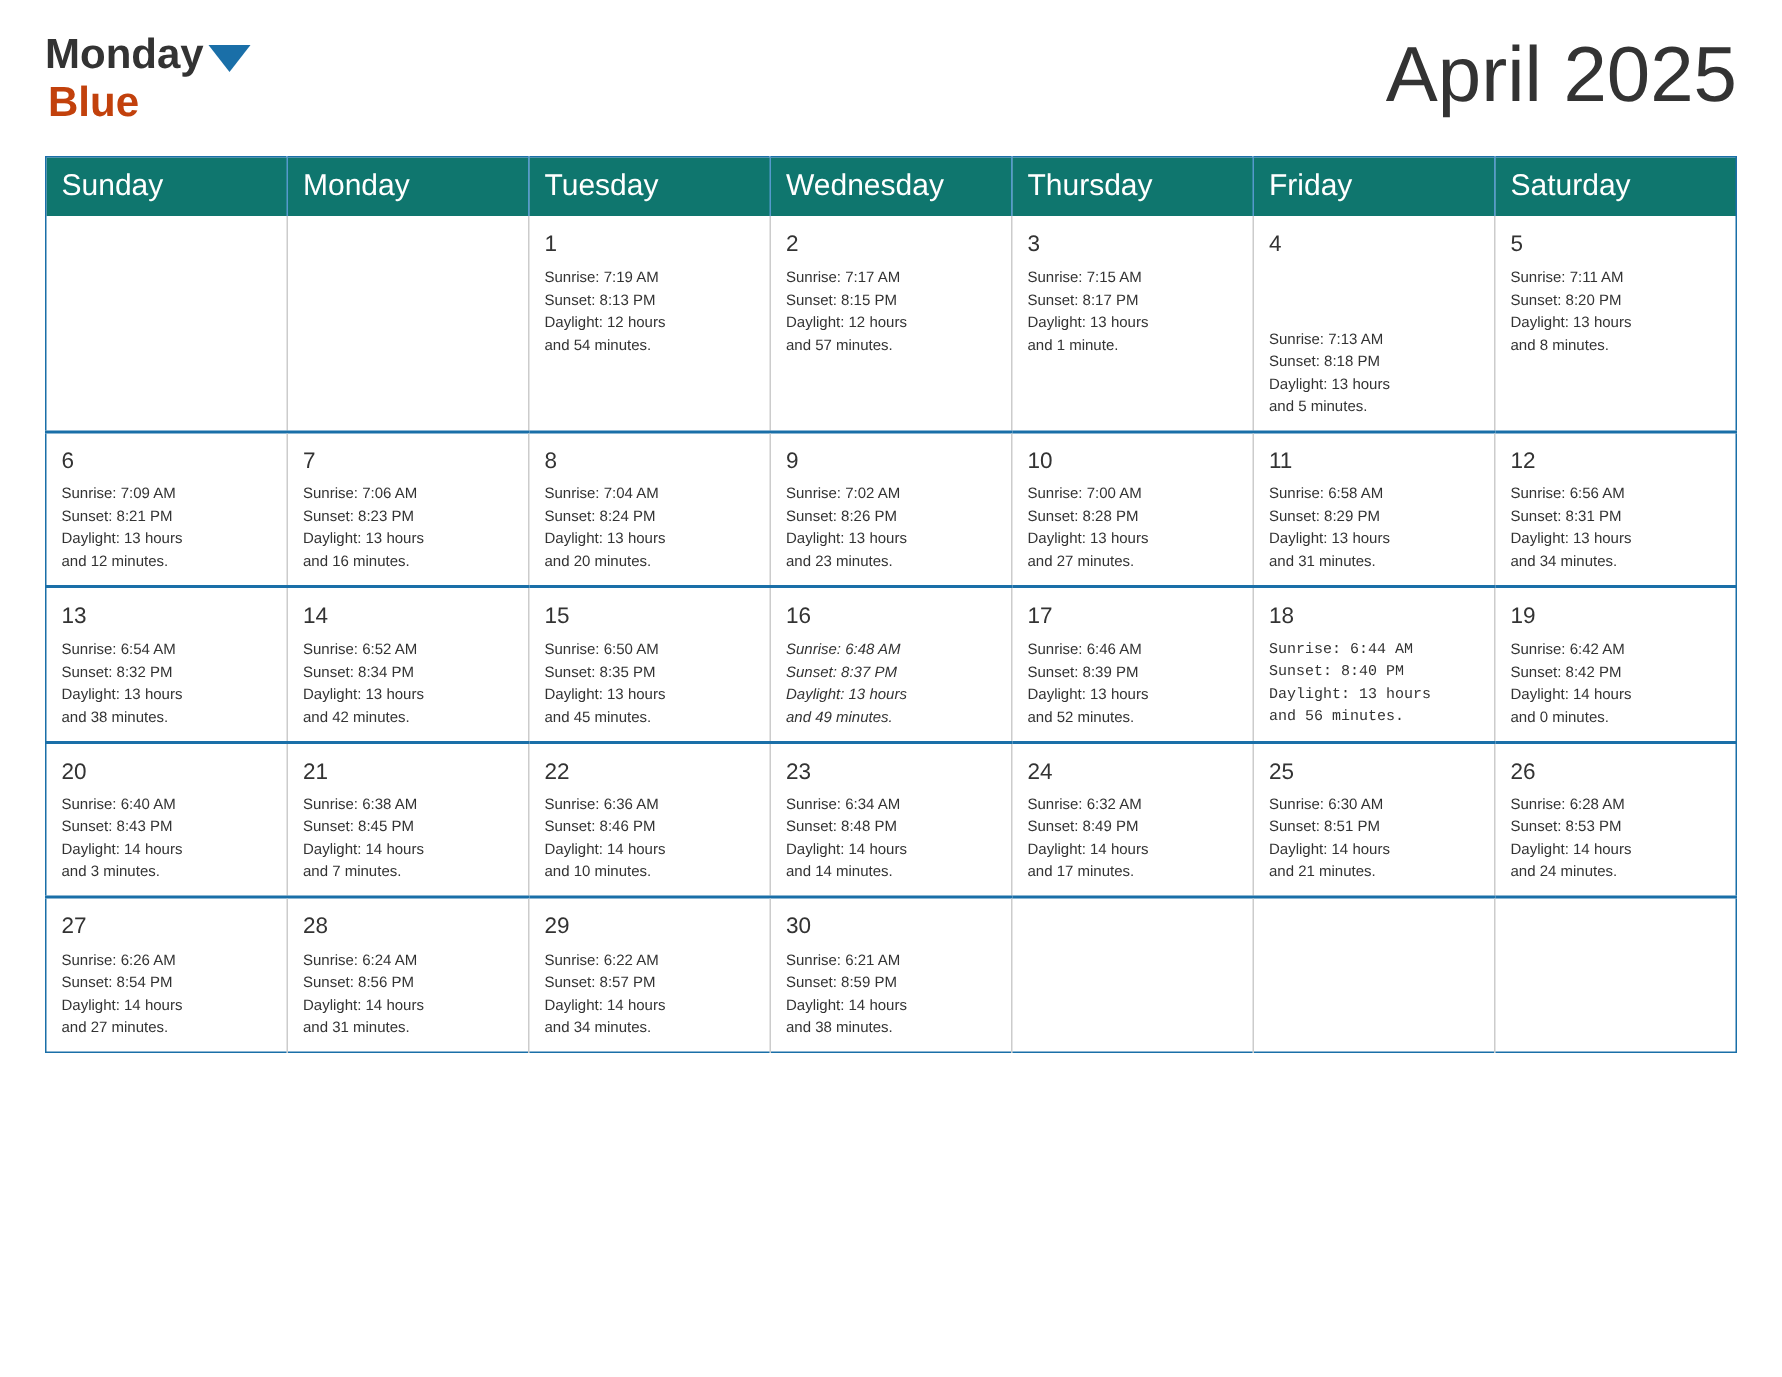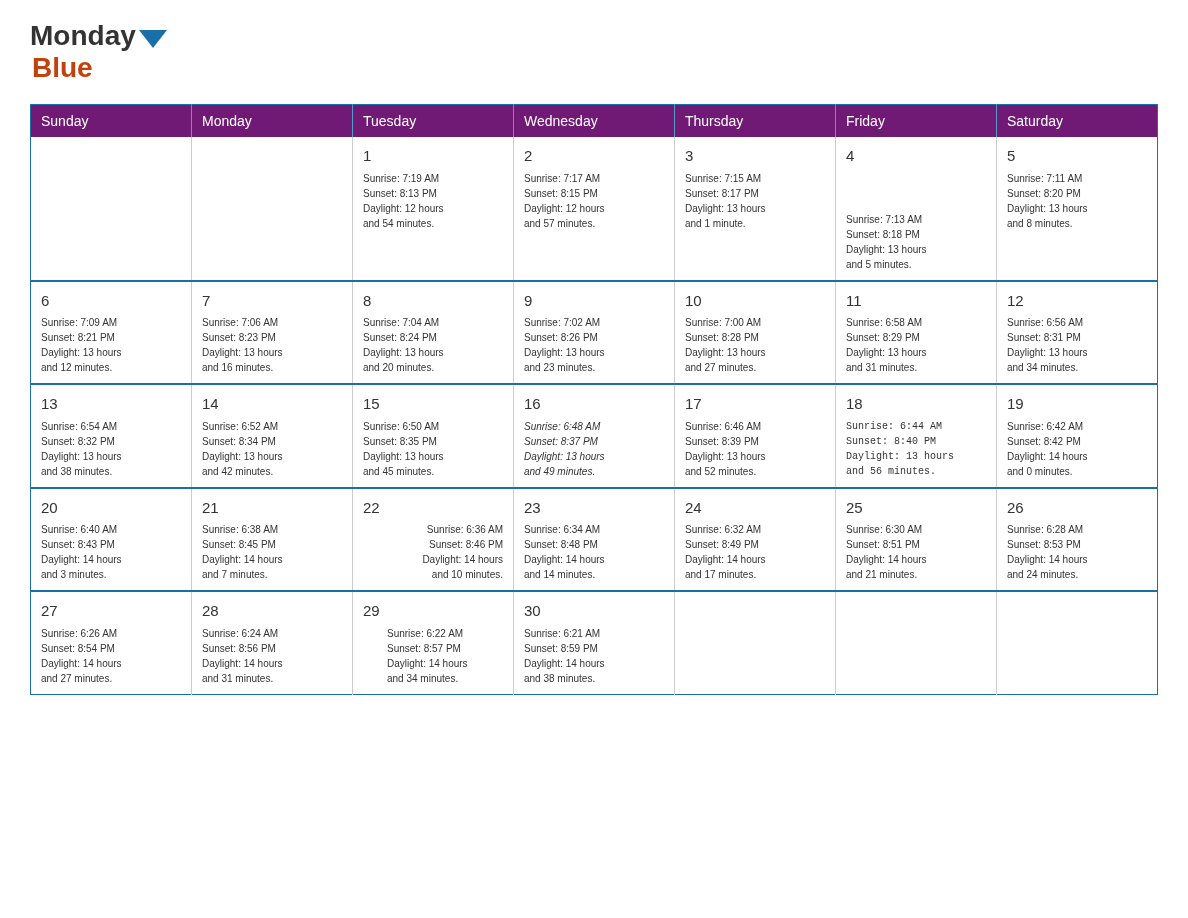--- a/index.html
+++ b/index.html
@@ -57,25 +57,25 @@
       font-size: 22px;
       color: #333;
       font-weight: normal;
     }
     .calendar {
       width: 100%;
       border-collapse: collapse;
       border: 1px solid #1a6fa8;
     }
     .calendar thead tr th {
-      background-color: #701a75;
+      background-color: #0f766e;
       color: #fff;
       padding: 8px 10px;
       text-align: left;
-      font-size: 14px;
+      font-size: 20px;
       font-weight: normal;
       border-right: 1px solid #5599cc;
     }
     .calendar thead tr th:last-child {
       border-right: none;
     }
     .calendar tbody tr td {
       vertical-align: top;
       padding: 8px 10px;
       border-right: 1px solid #ccc;
@@ -111,20 +111,21 @@
 
 <div class="header">
   <div class="logo">
     <div class="logo-top">
       <span class="logo-text-general">Monday</span>
       <div class="logo-arrow"></div>
     </div>
     <span class="logo-text-blue">Blue</span>
   </div>
   <div class="title-section">
+    <div class="month-year">April 2025</div>
   </div>
 </div>
 
 <table class="calendar">
   <thead>
     <tr>
     <th>Sunday</th>
         <th>Monday</th>
         <th>Tuesday</th>
         <th>Wednesday</th>
@@ -285,21 +286,21 @@
         </td>
         <td>
           <span class="day-num">21</span>
           <div class="day-info" style="white-space: pre-line;">Sunrise: 6:38 AM
 Sunset: 8:45 PM
 Daylight: 14 hours
 and 7 minutes.</div>
         </td>
         <td>
           <span class="day-num">22</span>
-          <div class="day-info" style="white-space: pre-line; text-align: right;">Sunrise: 6:36 AM
+          <div class="day-info" style="white-space: pre-line;">Sunrise: 6:36 AM
 Sunset: 8:46 PM
 Daylight: 14 hours
 and 10 minutes.</div>
         </td>
         <td>
           <span class="day-num">23</span>
           <div class="day-info" style="white-space: pre-line;">Sunrise: 6:34 AM
 Sunset: 8:48 PM
 Daylight: 14 hours
 and 14 minutes.</div>
@@ -336,21 +337,21 @@
         </td>
         <td>
           <span class="day-num">28</span>
           <div class="day-info" style="white-space: pre-line;">Sunrise: 6:24 AM
 Sunset: 8:56 PM
 Daylight: 14 hours
 and 31 minutes.</div>
         </td>
         <td>
           <span class="day-num">29</span>
-          <div class="day-info" style="white-space: pre-line; margin-left: 24px;">Sunrise: 6:22 AM
+          <div class="day-info" style="white-space: pre-line;">Sunrise: 6:22 AM
 Sunset: 8:57 PM
 Daylight: 14 hours
 and 34 minutes.</div>
         </td>
         <td>
           <span class="day-num">30</span>
           <div class="day-info" style="white-space: pre-line;">Sunrise: 6:21 AM
 Sunset: 8:59 PM
 Daylight: 14 hours
 and 38 minutes.</div>

